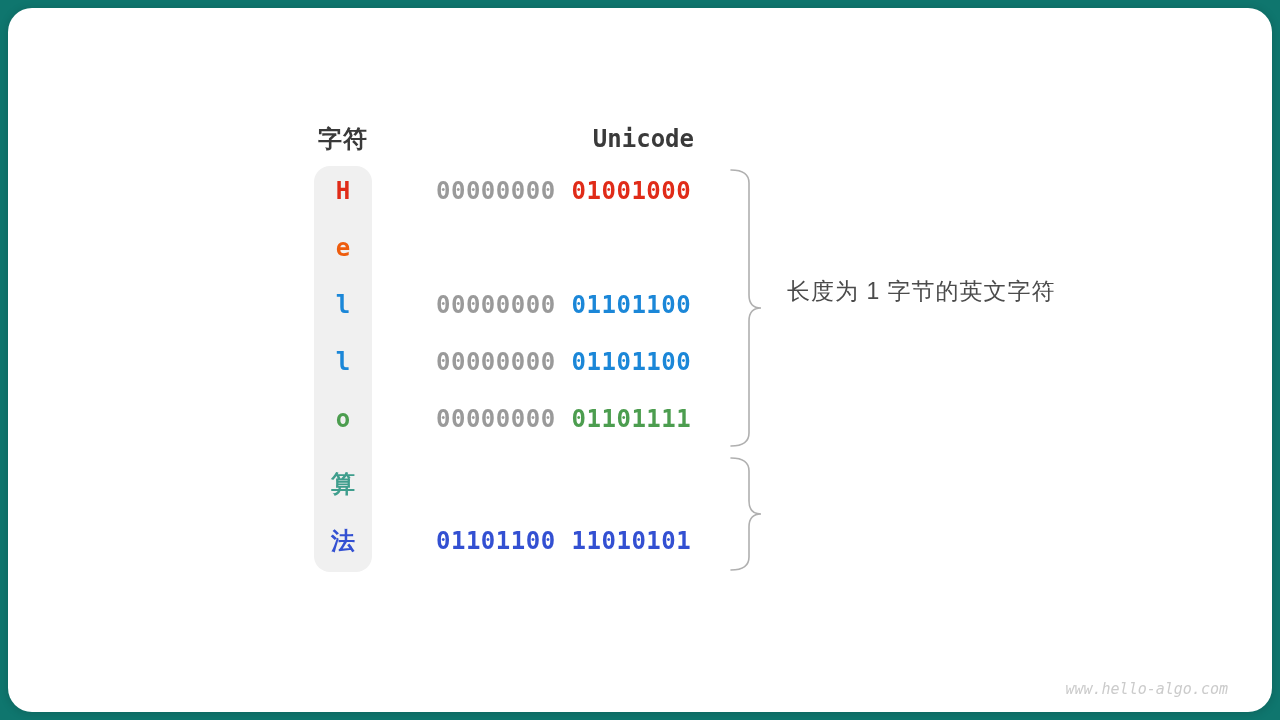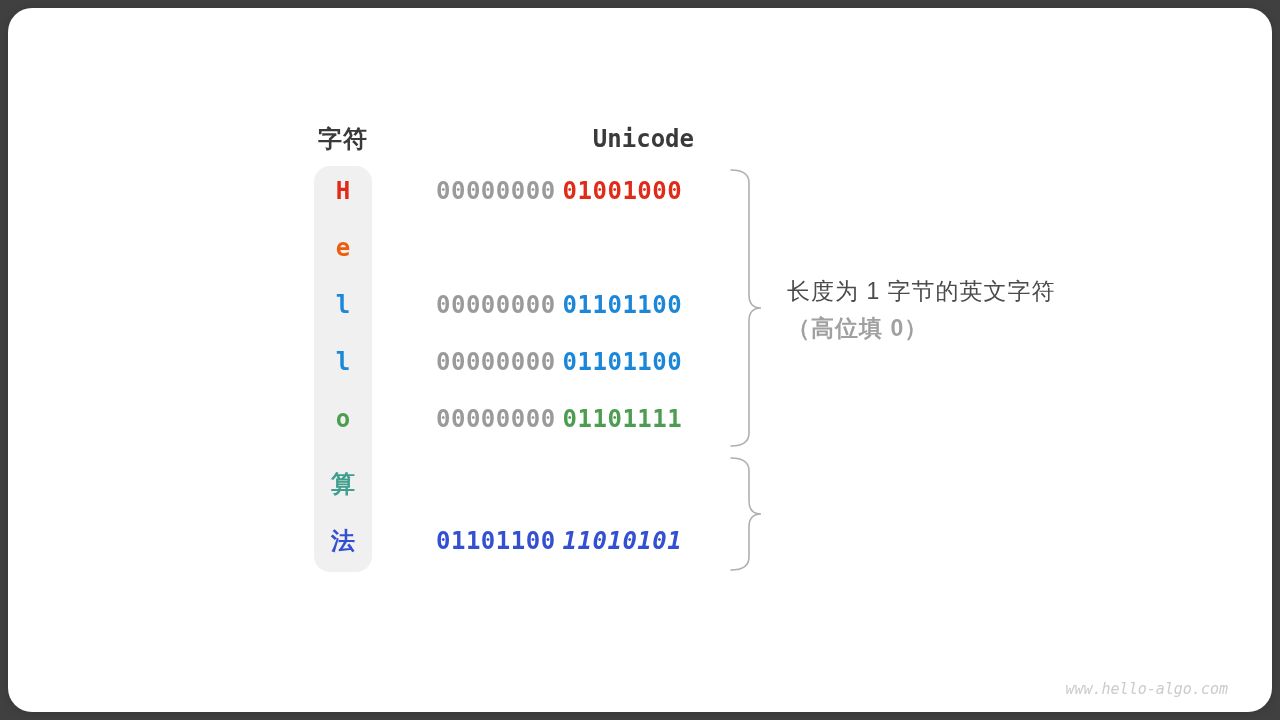--- a/index.html
+++ b/index.html
@@ -1,17 +1,17 @@
 <!DOCTYPE html>
 <html><head>
 <meta charset="utf-8">
 <style>
   * { margin: 0; padding: 0; box-sizing: border-box; }
   html, body { width: 1280px; height: 720px; background: #ffffff; font-family: "Liberation Sans", sans-serif; }
-  .stage { position: relative; width: 1280px; height: 720px; background: #404040; overflow: hidden; }
+  .stage { position: relative; width: 1280px; height: 720px; background: #0f766e; overflow: hidden; }
   .card {
     position: absolute; left: 8px; top: 8px; width: 1264px; height: 704px;
     background: #ffffff; border-radius: 24px;
     box-shadow: 0 1px 10px rgba(0,0,0,0.16);
   }
   .hdr-char {
     position: absolute; left: 306px; top: 117px; width: 58px; height: 28px;
     text-align: center; font-size: 24px; font-weight: bold; color: #3a3a3a;
     line-height: 28px; letter-spacing: 1px;
   }
@@ -28,21 +28,21 @@
   .row .ch {
     position: absolute; left: 306px; width: 58px; text-align: center;
     font-size: 24px; font-weight: bold;
     font-family: "DejaVu Sans Mono", "Liberation Sans", sans-serif;
   }
   .row .bits {
     position: absolute; left: 428px; white-space: nowrap;
     font-size: 24px; font-weight: bold;
     font-family: "DejaVu Sans Mono", monospace; letter-spacing: 0.5px;
   }
-  .row .bits .hi { margin-right: 7px; }
+  .row .bits .hi { margin-right: 16px; }
   .brace-svg { position: absolute; left: 0; top: 0; width: 1280px; height: 720px; pointer-events: none; }
   .grp-label {
     position: absolute; left: 779px; width: 300px; text-align: left;
     font-size: 23px; color: #4b4b4b; line-height: 30px; letter-spacing: 1px;
   }
   .grp-label .sub {
     display: block; margin-top: 7px; color: #a0a0a0; font-weight: bold;
   }
   .watermark {
     position: absolute; right: 44px; top: 672px;
@@ -83,29 +83,28 @@
       <span class="ch" style="color: rgb(76, 157, 79);">o</span>
       <span class="bits"><span class="hi" style="color: rgb(154, 154, 154);">00000000</span><span class="lo" style="color: rgb(76, 157, 79);">01101111</span></span>
     </div>
 
     <div class="row" style="top:462px">
       <span class="ch" style="color: rgb(63, 158, 141);">算</span>
     </div>
 
     <div class="row" style="top:519px">
       <span class="ch" style="color: rgb(51, 80, 210);">法</span>
-      <span class="bits"><span class="hi" style="color: rgb(51, 80, 210);">01101100</span><span class="lo" style="color: rgb(51, 80, 210); font-style: italic;">11010101</span></span>
+      <span class="bits"><span class="hi" style="color: rgb(51, 80, 210);">01101100</span><span class="lo" style="color: rgb(51, 80, 210);">11010101</span></span>
     </div>
 
     <svg class="brace-svg" viewBox="0 0 1280 720">
       <path d="M 723 162 Q 741 162 741 175 L 741 287 Q 741 300 753 300 Q 741 300 741 313 L 741 425 Q 741 438 723 438" fill="none" stroke="#b0b0b0" stroke-width="1.6" stroke-linecap="round"></path>
       <path d="M 723 450 Q 741 450 741 463 L 741 493 Q 741 506 753 506 Q 741 506 741 519 L 741 549 Q 741 562 723 562" fill="none" stroke="#b0b0b0" stroke-width="1.6" stroke-linecap="round"></path>
     </svg>
 
     <div class="grp-label" style="top:268px">
       <span>长度为 1 字节的英文字符</span>
-      <span class="sub">（高位填 0）</span>
     </div>
 
 
     <div class="watermark">www.hello-algo.com</div>
   </div>
 </div>
 
 </body></html>

